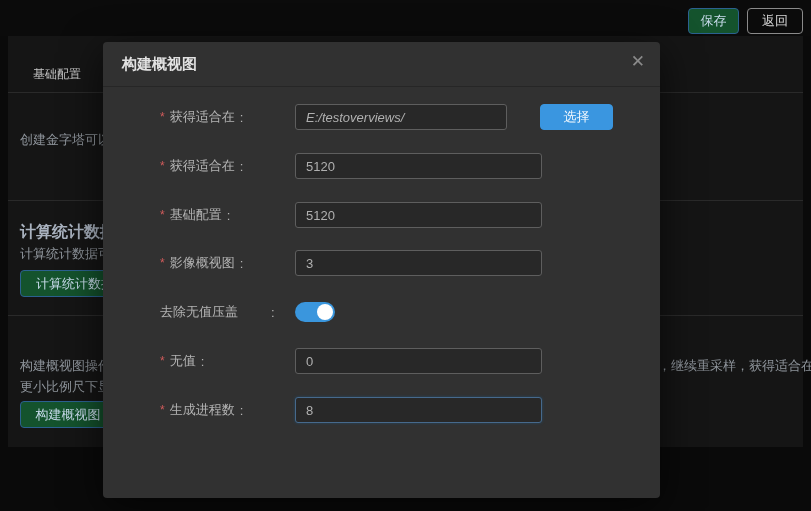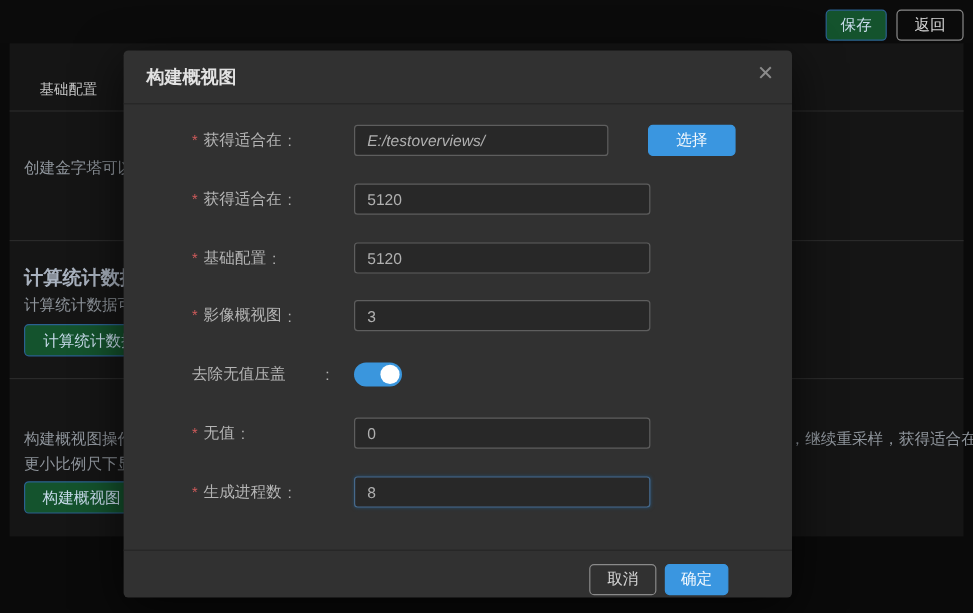--- a/index.html
+++ b/index.html
@@ -164,19 +164,15 @@
 
     <div class="frow" id="row-proc">
       <span class="flabel">
         <span class="req">*</span>
         <span>生成进程数</span>
         <span class="colon">:</span>
       </span>
       <input class="finput focused" value="8" style="">
     </div>
 
-    <div class="modal-footer">
-      <button class="btn btn-ghost" id="cancel-btn">取消</button>
-      <button class="btn btn-bright" id="confirm-btn">确定</button>
-    </div>
   </div>
 
 </div>
 
 </body></html>

